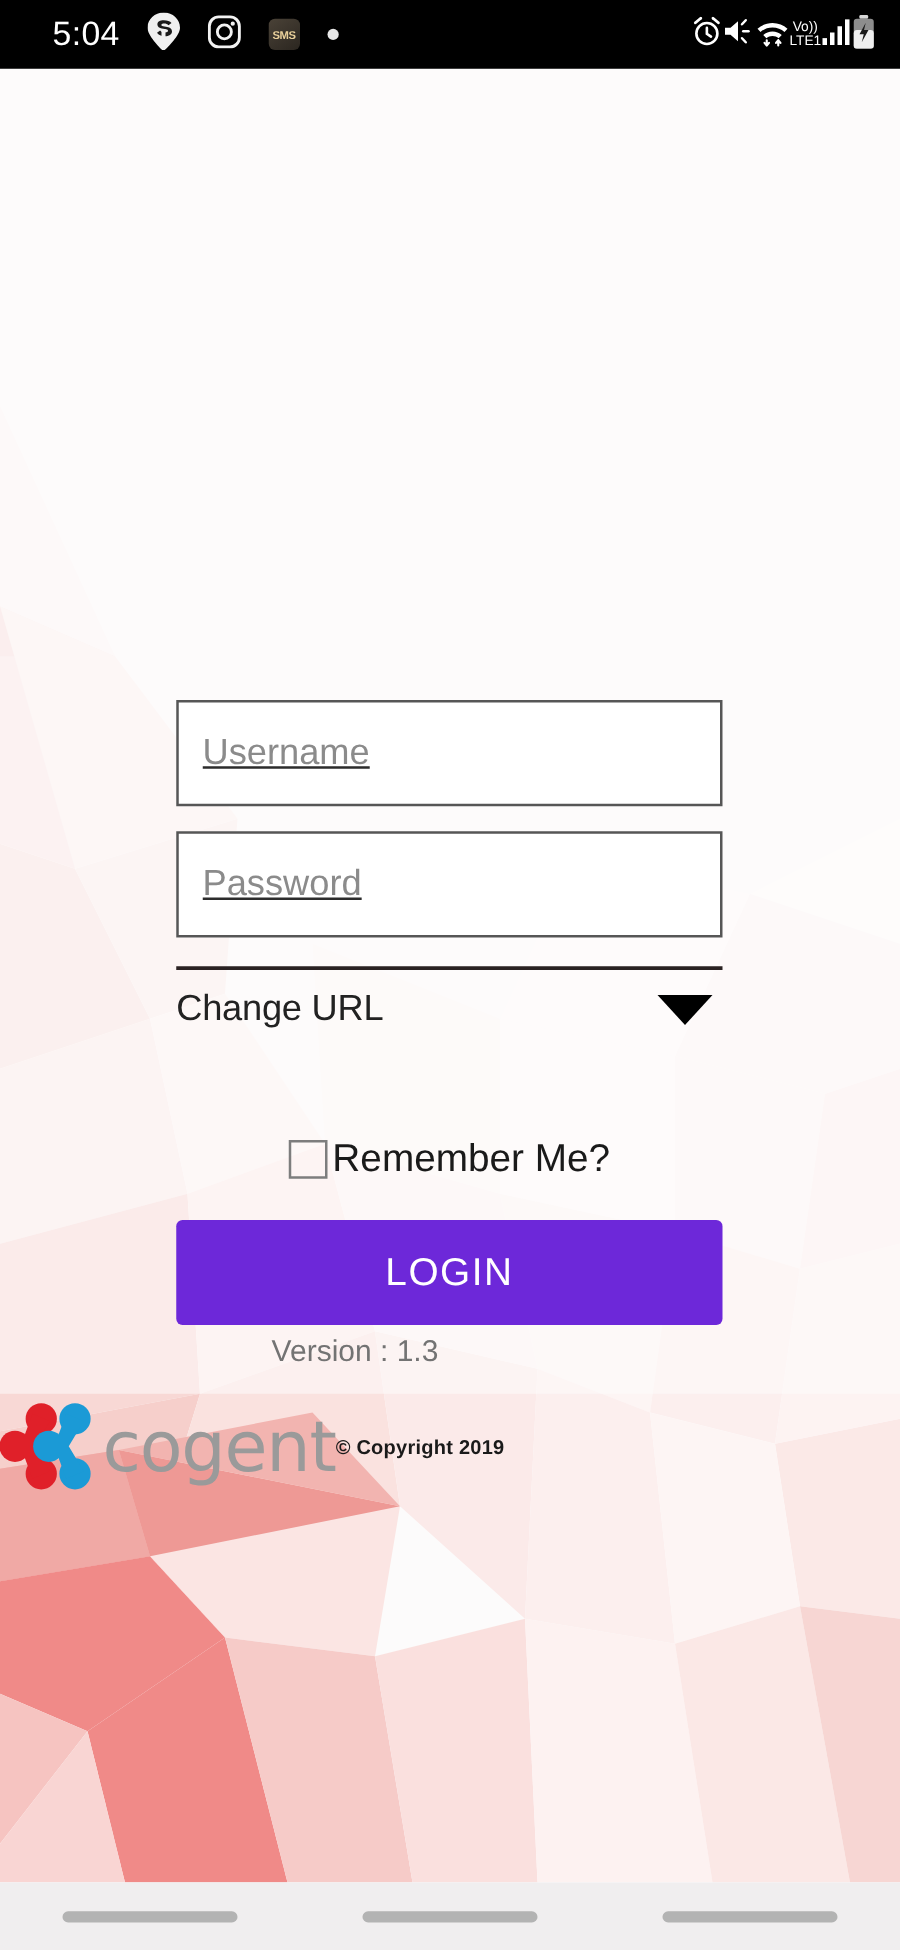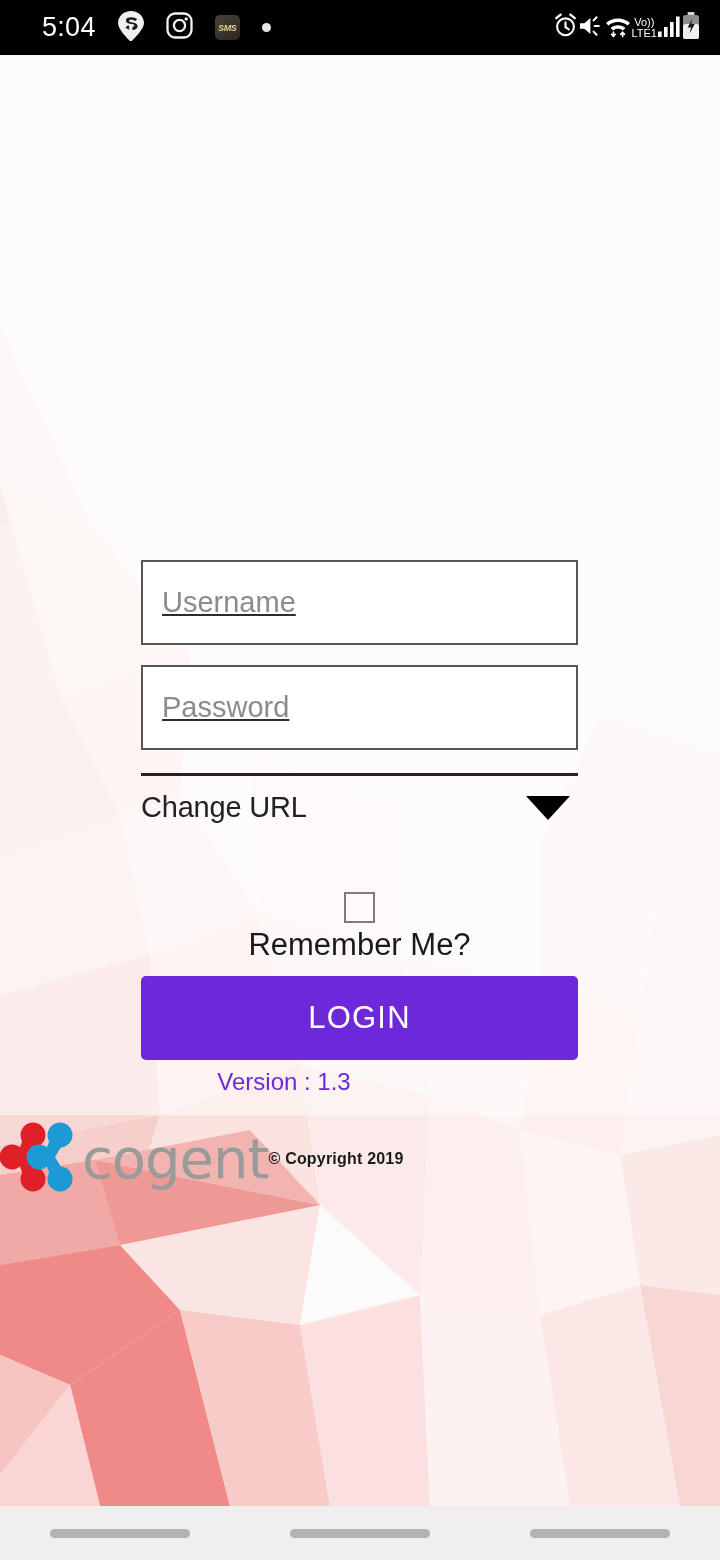--- a/index.html
+++ b/index.html
@@ -29,21 +29,21 @@
     z-index:40;
   }
   #status-left { display:flex; align-items:center; gap:22px; }
   #status-right { margin-left:auto; display:flex; align-items:center; }
   .clock { color:#fff; font-size:27px; letter-spacing:.3px; font-weight:400; }
   .sb-ico { display:block; }
   .sms-badge {
     width:25px; height:25px; border-radius:5px;
     background:linear-gradient(145deg,#4a4237,#2b2620);
     display:flex; align-items:center; justify-content:center;
-    font-size:9px; font-weight:700; color:#e8cf9a; letter-spacing:-.4px;font-style:italic;
+    font-size:9px; font-weight:700; color:#e8cf9a; letter-spacing:-.4px;
   }
   .dot-ind { width:9px; height:9px; border-radius:50%; background:#e8e8e8; }
   .volte-txt {
     color:#fff; font-size:11px; line-height:11px;
     font-family:"Liberation Sans", sans-serif; text-align:center;
   }
   .volte-txt b { display:block; font-weight:400; }
 
   
   #bg-art {
@@ -95,21 +95,20 @@
     border-top:24px solid #000;
     margin-right:8px;
   }
 
   
   #remember-row {
     position:absolute; left:141px; top:845px;
     width:437px; height:54px;
     display:flex; align-items:center; justify-content:center;
     gap:4px;
-    flex-direction:column;
   }
   #remember-checkbox {
     width:31px; height:31px;
     border:2px solid #7d7d7d;
     background:transparent;
     flex:0 0 auto;
   }
   #remember-label { font-size:31px; color:#1a1a1a; }
 
   
@@ -121,21 +120,21 @@
     color:#fff; font-size:31px; letter-spacing:1.2px;
     font-family:"Liberation Sans", sans-serif;
     cursor:pointer;
     display:flex; align-items:center; justify-content:center;
   }
 
   
   #version-text {
     position:absolute; left:0; top:1013px;
     width:568px; text-align:center;
-    font-size:24px; color:#6d28d9;
+    font-size:24px; color:#737373;
   }
 
   
   #logo-block {
     position:absolute; left:0; top:1066px;
     width:720px;
     display:flex; flex-direction:row; align-items:center;
   }
   #logo-row { display:flex; align-items:center; gap:2px; }
   #logo-mark { width:78px; height:72px; display:block; }

